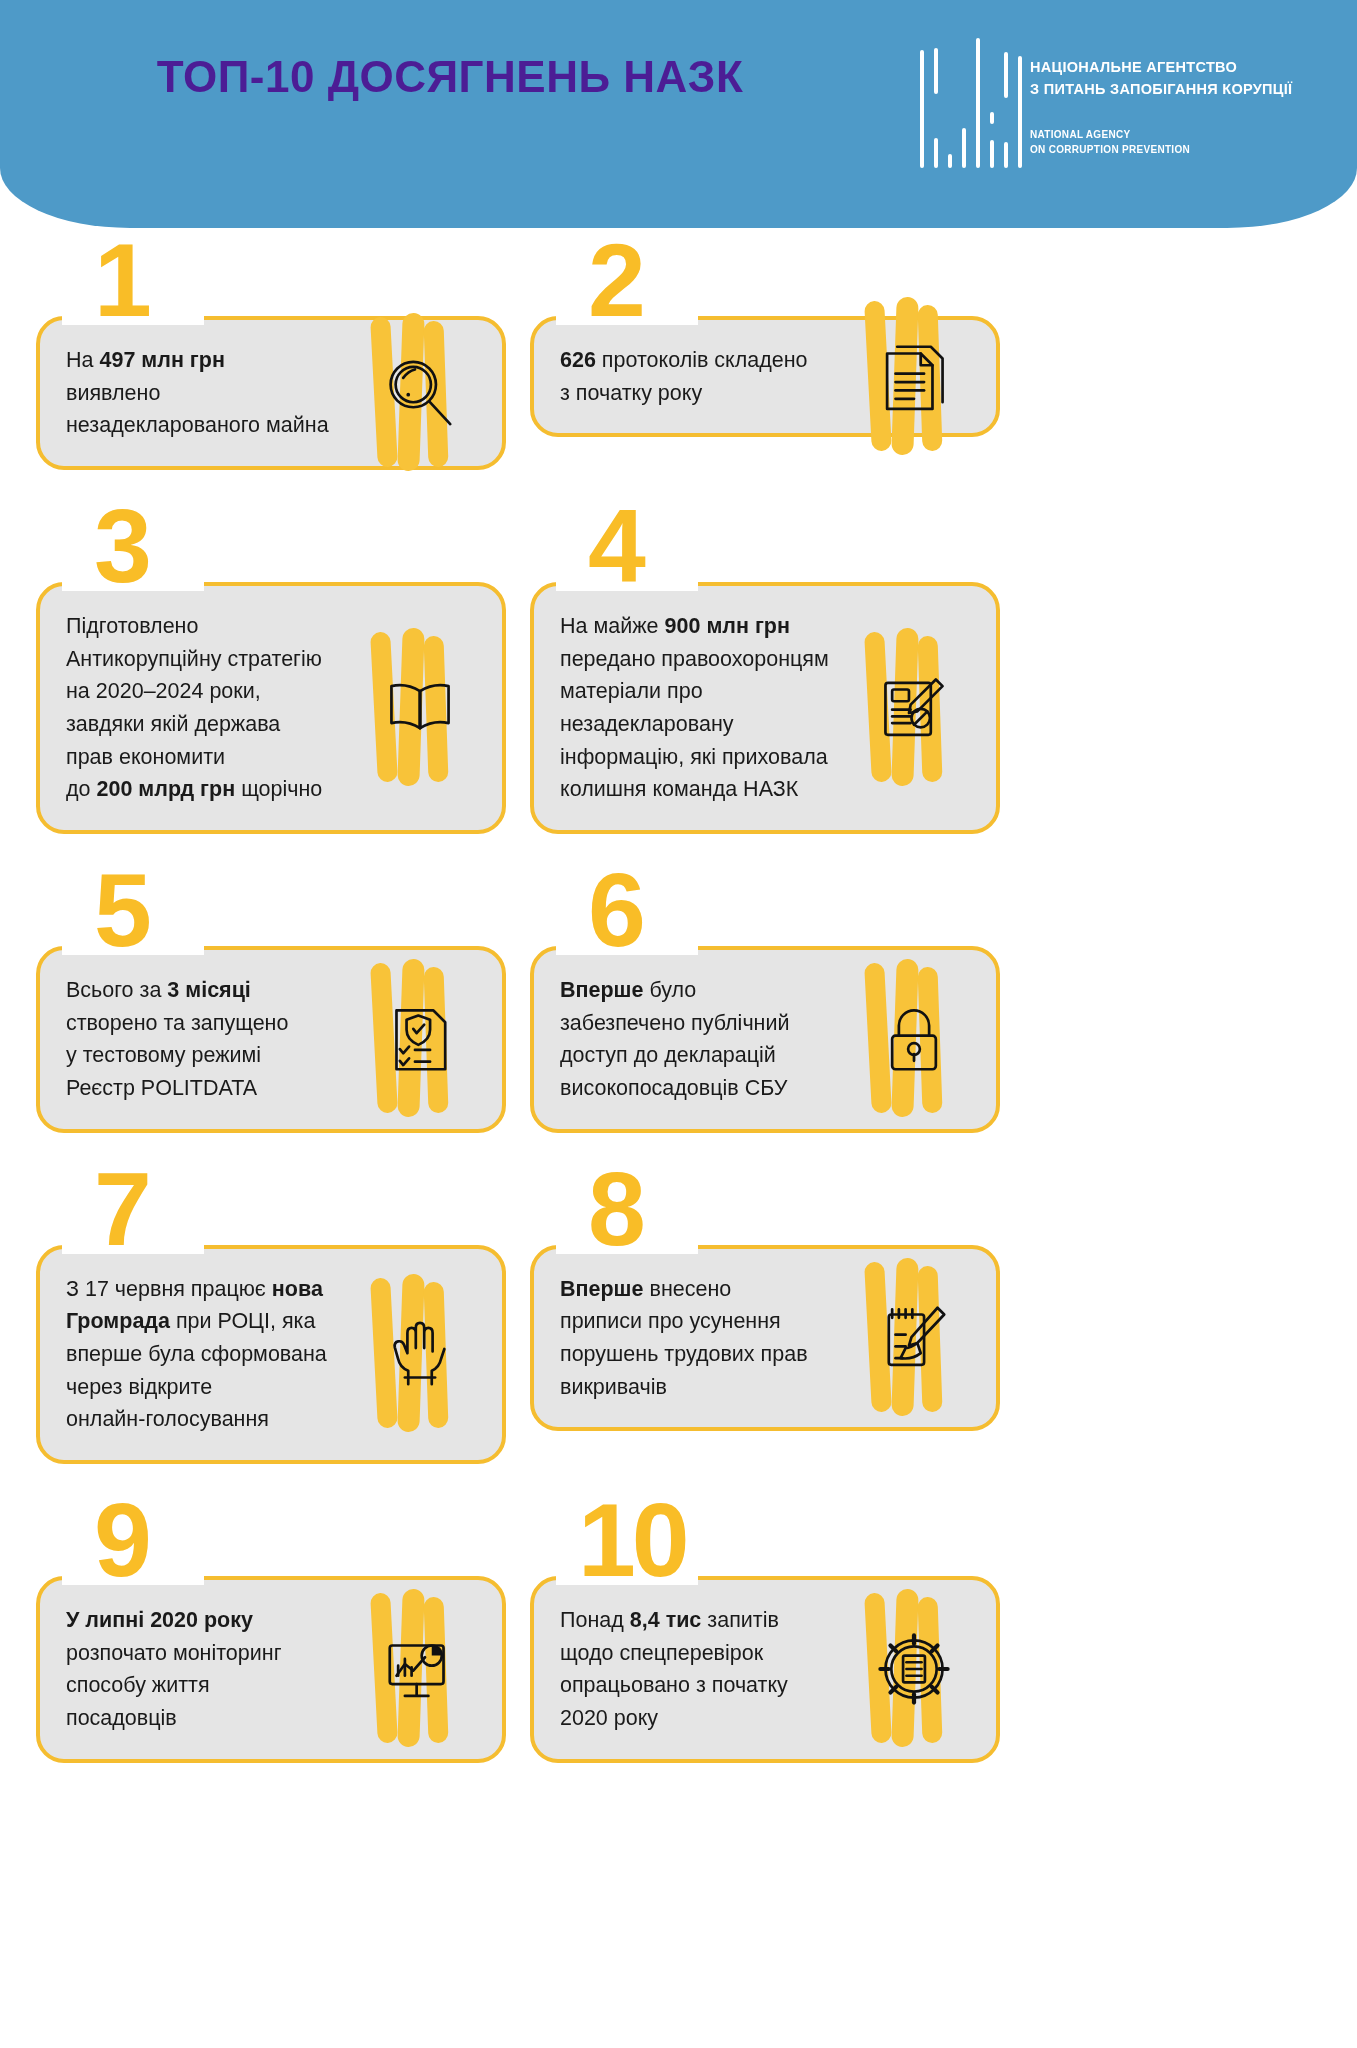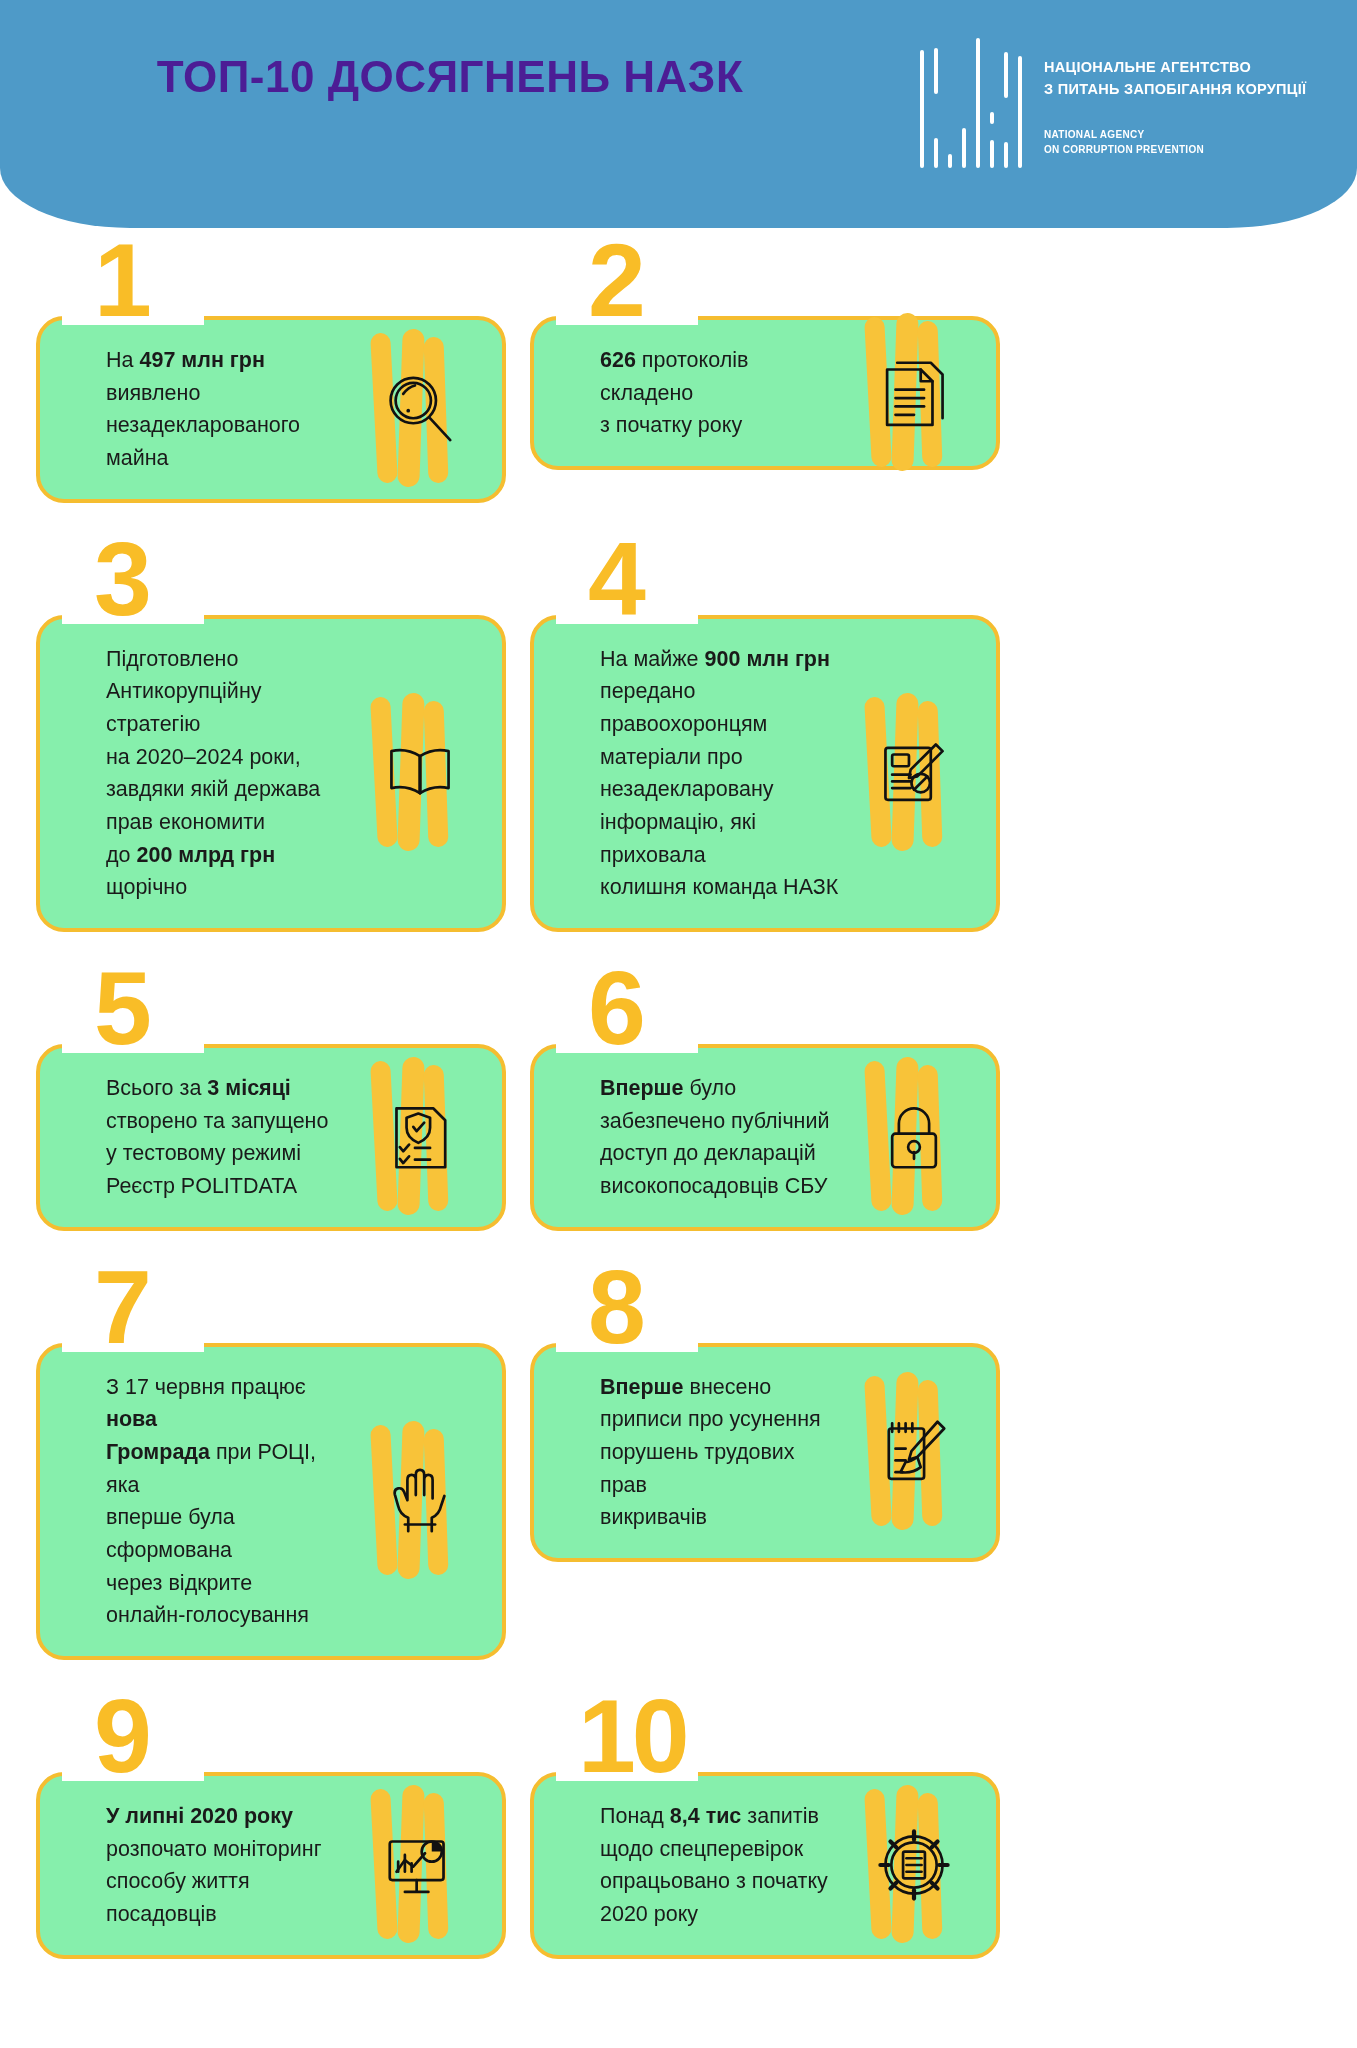--- a/index.html
+++ b/index.html
@@ -43,21 +43,21 @@
     text-transform: uppercase;
   }
   .header-title .l2 { display: block; }
 
   .logo {
     position: absolute;
     left: 920px;
     top: 38px;
     display: flex;
     align-items: flex-start;
-    gap: 14px;
+    gap: 0;
   }
   .logo-bars {
     position: relative;
     width: 110px;
     height: 130px;
   }
   .logo-bars i {
     position: absolute;
     bottom: 0;
     width: 4px;
@@ -113,27 +113,26 @@
     z-index: 3;
     font-family: "Liberation Sans", sans-serif;
   }
   .num.wide { left: 48px; letter-spacing: -4px; }
 
   .card {
     position: relative;
     margin-top: 78px;
     border: 4px solid #f5bd30;
     border-radius: 28px;
-    background: #86efac;
+    background: #e5e5e5;
     min-height: 120px;
     display: flex;
     align-items: center;
     z-index: 1;
     overflow: visible;
-    padding-left: 40px;
   }
   
   .card::before {
     content: "";
     position: absolute;
     top: -7px;
     left: 22px;
     width: 142px;
     height: 12px;
     background: #ffffff;

